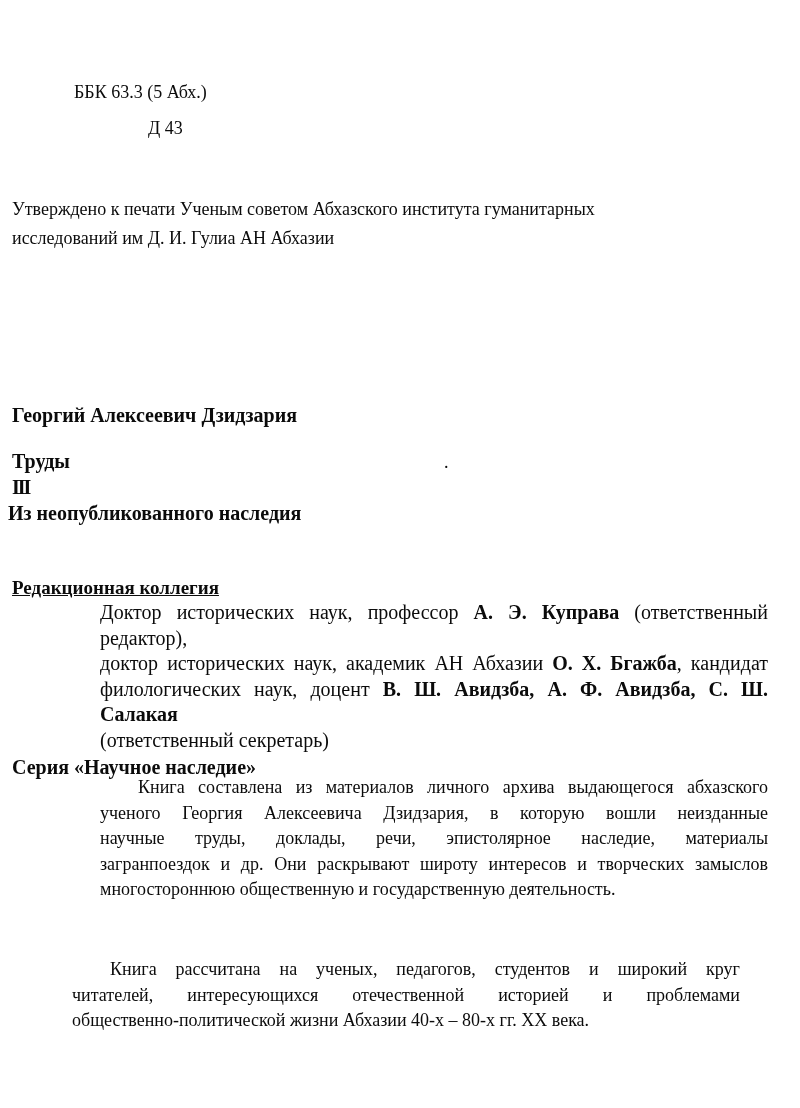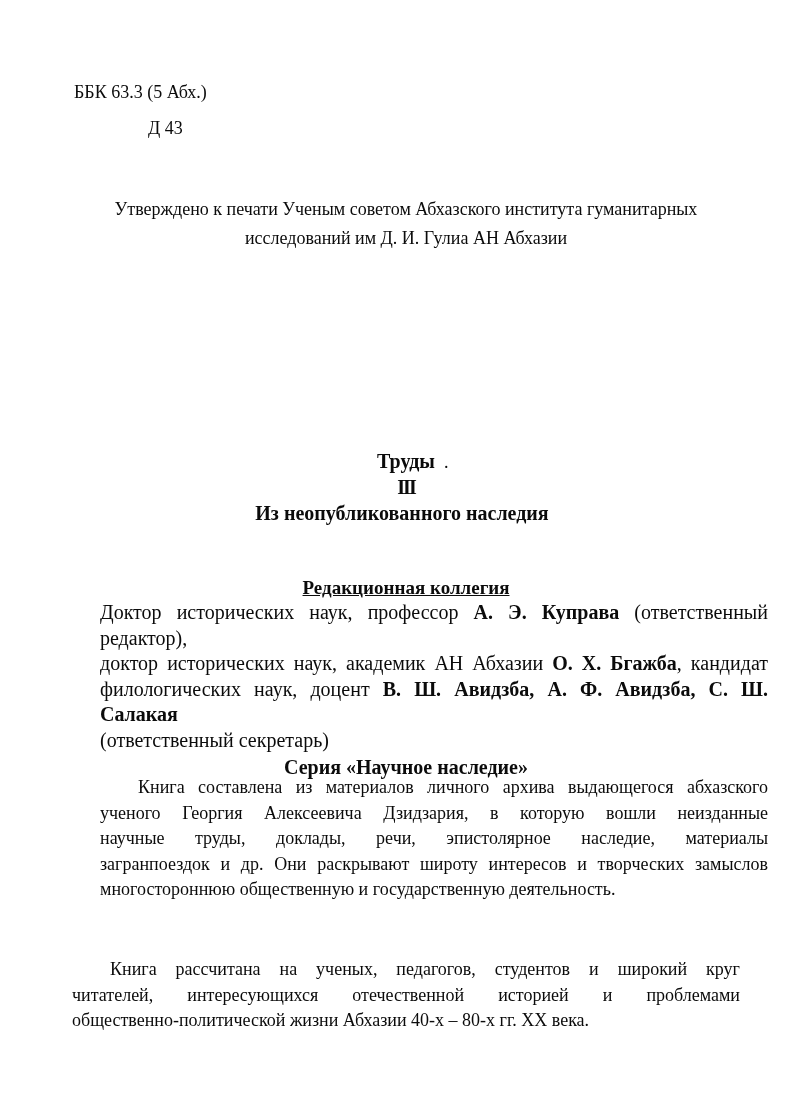--- a/index.html
+++ b/index.html
@@ -7,21 +7,21 @@
     position: relative;
     width: 800px; height: 1108px;
     margin: 0 auto;
     background: #ffffff;
     color: #0b0b0b;
     font-family: "Liberation Serif", "DejaVu Serif", serif;
     overflow: hidden;
   }
   .abs { position: absolute; }
   .b { font-weight: bold; }
-  .ctr { text-align: center; }
+  .ctr { text-align: left; }
   .ln { min-height: 1em; }
   .just .ln { text-align: justify; text-align-last: justify; }
   .just .ln:last-child { text-align: left; text-align-last: auto; }
   .ind .ln:first-child { text-indent: 38px; }
 
   #bbk-code   { left: 74px;  top: 82px;  font-size: 18px; }
   #bbk-sign   { left: 148px; top: 118px; font-size: 18px; }
   #approval   { left: 12px;  top: 195px; width: 788px; font-size: 18px; line-height: 28.5px; }
   #compilers  { left: 72px;  top: 281px; font-size: 18px; line-height: 26.5px; }
   #author-line    { left: 12px; top: 404px; width: 788px; font-size: 20px; font-weight: bold; }
@@ -43,20 +43,21 @@
   <div id="bbk-code" class="abs">ББК 63.3 (5 Абх.)</div>
 
   <div id="bbk-sign" class="abs">Д 43</div>
 
   <div id="approval" class="abs ctr">
       <div class="ln"><span>Утверждено к печати Ученым советом Абхазского института гуманитарных</span></div>
       <div class="ln"><span>исследований им Д. И. Гулиа АН Абхазии</span></div>
     </div>
 
 
+  <div id="author-line" class="abs ctr">Георгий Алексеевич Дзидзария</div>
 
   <div id="work-title" class="abs ctr">Труды</div>
 
   <div id="stray-dot" class="abs">.</div>
 
   <div id="volume-line" class="abs ctr">III</div>
 
   <div id="subtitle-line" class="abs ctr">Из неопубликованного наследия</div>
 
   <div id="ed-heading" class="abs ctr">Редакционная коллегия</div>

